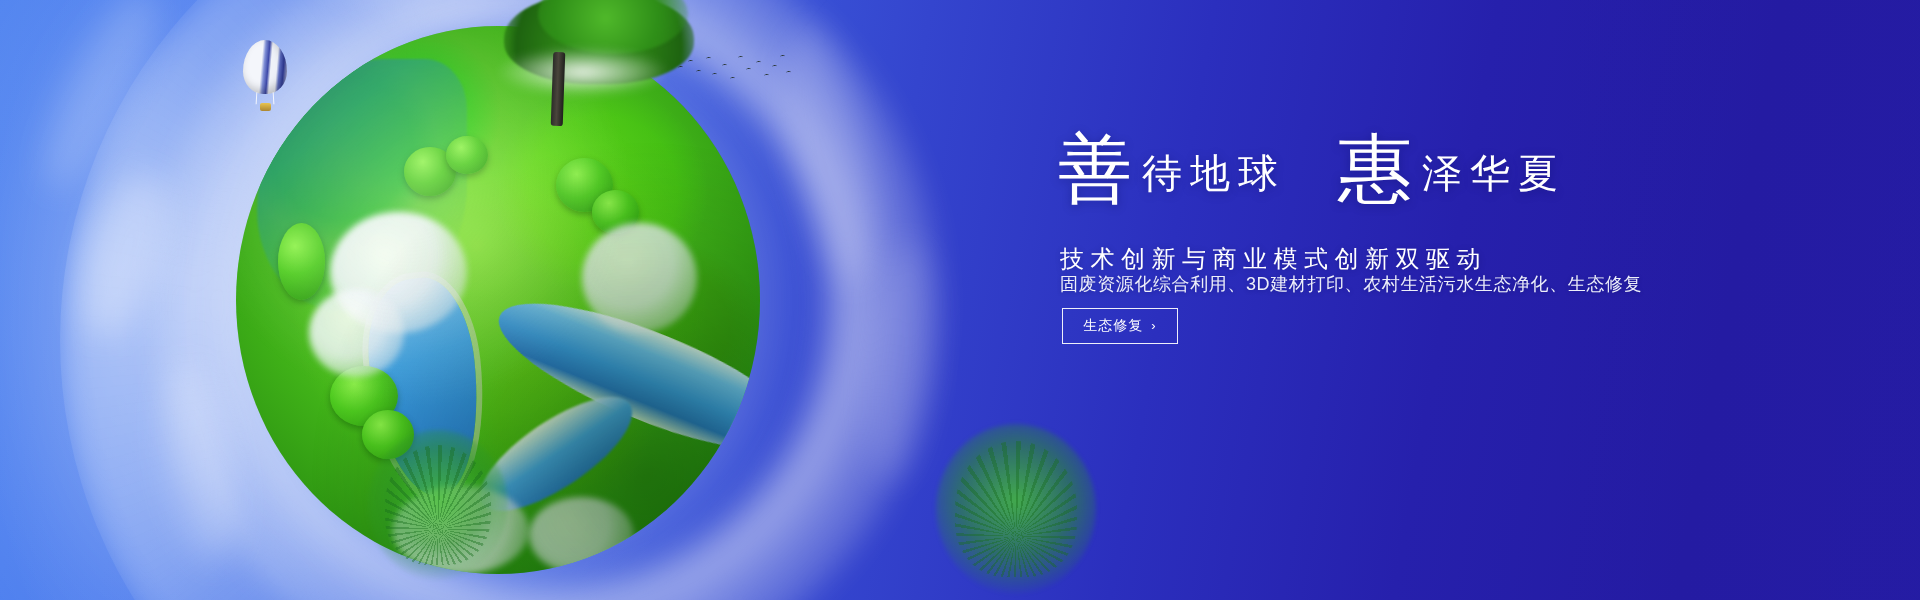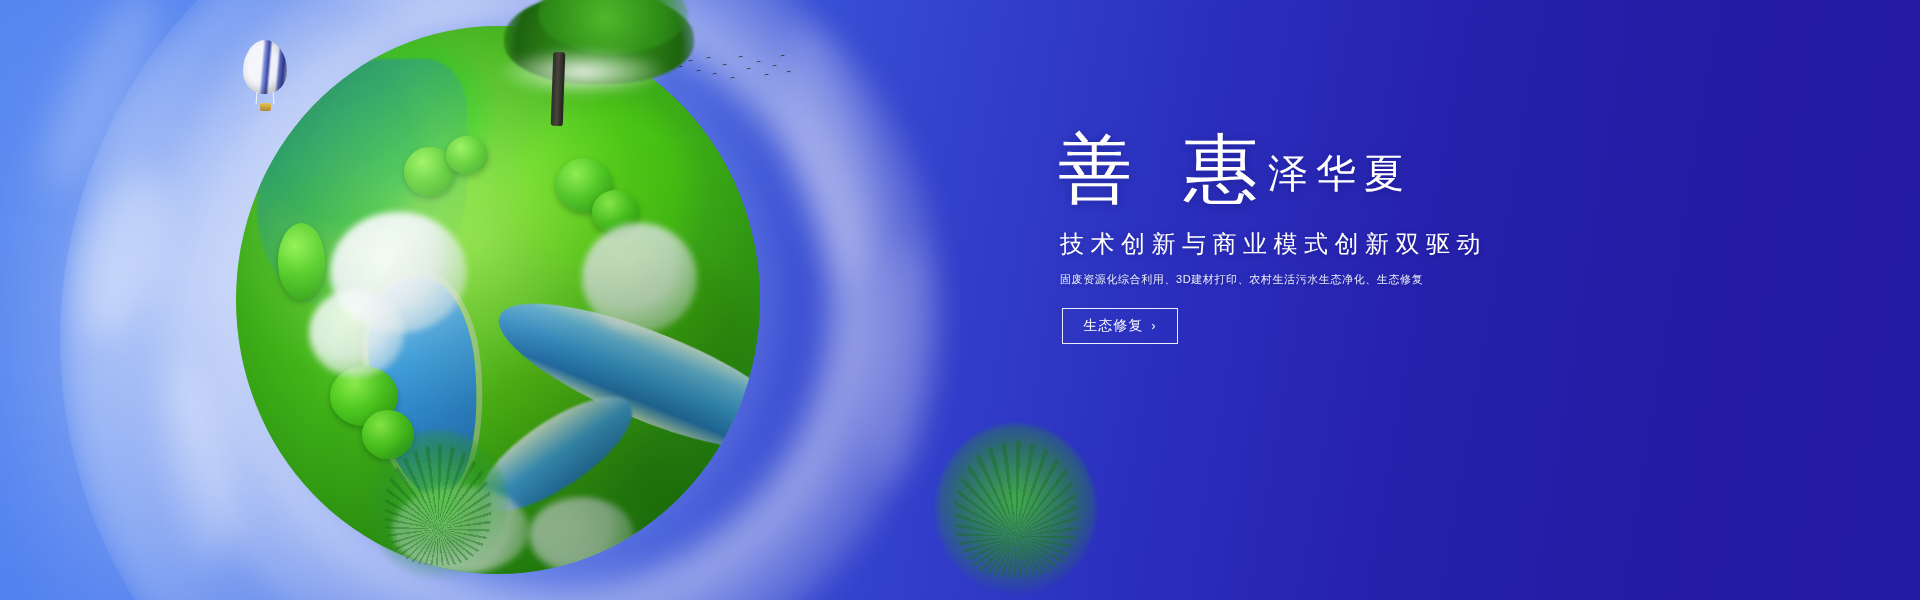--- a/index.html
+++ b/index.html
@@ -293,32 +293,32 @@
   .hl-big {
     font-size:74px; line-height:74px; font-weight:400;
   }
   .hl-small {
     font-size:40px; line-height:52px; font-weight:400;
     letter-spacing:8px; padding-left:10px; padding-bottom:6px;
   }
   .hl-gap { width:52px; }
 
   .subtitle {
-    position:absolute; left:2px; top:228px;
+    position:absolute; left:2px; top:243px;
     color:#ffffff;
     font-size:24px;
     letter-spacing:6.5px;
     white-space:nowrap;
     text-shadow:0 1px 6px rgba(10,12,80,0.30);
   }
 
   .desc {
     position:absolute; left:2px; top:272px;
     color:#EDEFFA;
-    font-size:11px;
+    font-size:18px;
     letter-spacing:0.6px;
     white-space:nowrap;
     text-shadow:0 1px 4px rgba(10,12,80,0.30);
   }
 
   .cta {
     position:absolute; left:4px; top:308px;
     width:116px; height:36px;
     border:1px solid rgba(255,255,255,0.92);
     background:transparent;
@@ -418,20 +418,21 @@
     <div class="bird" style="left:104px;top:3px;"></div>
     <div class="bird" style="left:110px;top:19px;"></div>
   </div>
 
   <div class="vignette"></div>
 
   <div class="content">
 
     <div class="headline">
       <span class="hl-big">善</span>
+      <span class="hl-small">待地球</span>
       <span class="hl-gap"></span>
       <span class="hl-big">惠</span>
       <span class="hl-small">泽华夏</span>
     </div>
 
     <div class="subtitle">技术创新与商业模式创新双驱动</div>
 
     <div class="desc">固废资源化综合利用、3D建材打印、农村生活污水生态净化、生态修复</div>
 
     <div class="cta">

